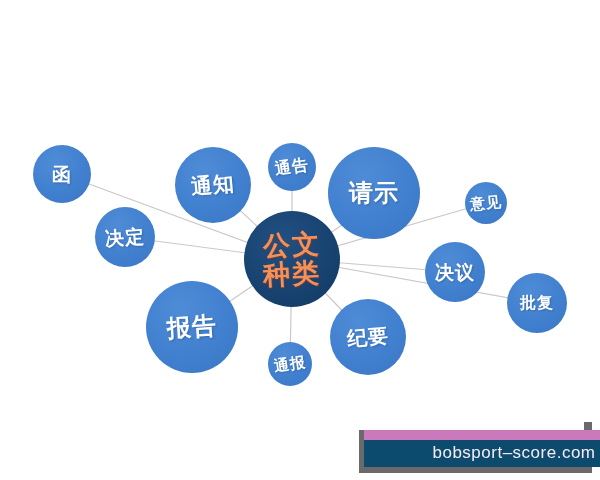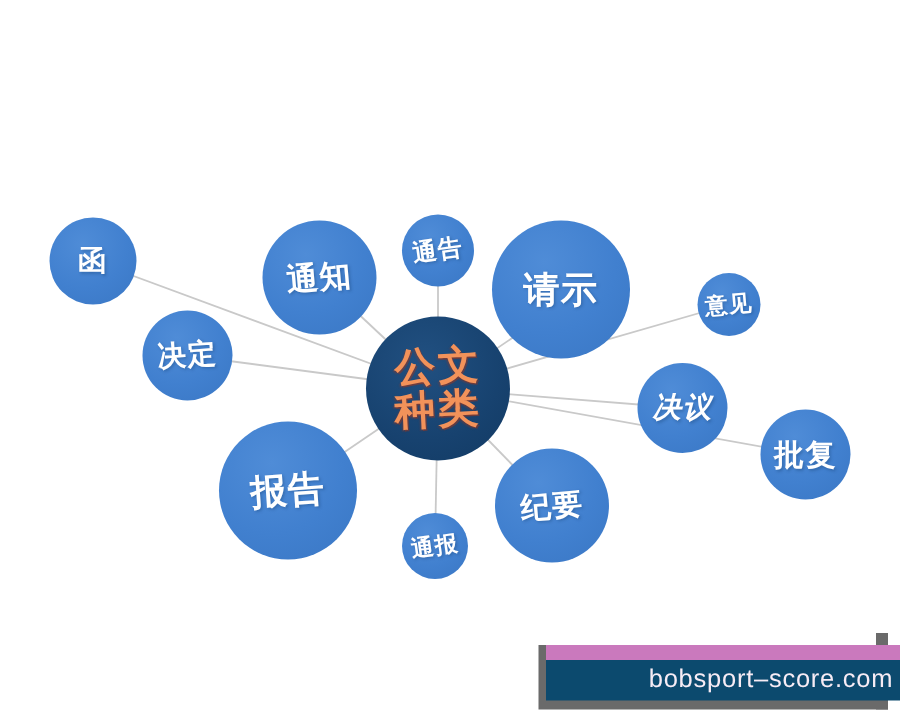--- a/index.html
+++ b/index.html
@@ -147,26 +147,26 @@
   </div>
 
   <div class="node" style="left:328px; top:147px; width:92px; height:92px;">
     <span class="label" style="font-size:24px;">请示</span>
   </div>
 
   <div class="node" style="left:465px; top:182px; width:42px; height:42px;">
     <span class="label" style="font-size:15px; transform:rotate(-5deg);">意见</span>
   </div>
 
-  <div class="node" style="left:425px; top:242px; width:60px; height:60px;font-style:italic;">
+  <div class="node" style="left:425px; top:242px; width:60px; height:60px;">
     <span class="label" style="font-size:19px;">决议</span>
   </div>
 
   <div class="node" style="left:507px; top:273px; width:60px; height:60px;">
-    <span class="label" style="font-size:20px;">批复</span>
+    <span class="label" style="font-size:16px;">批复</span>
   </div>
 
   <div class="node" style="left:146px; top:281px; width:92px; height:92px;">
     <span class="label" style="font-size:24px; transform:rotate(-4deg);">报告</span>
   </div>
 
   <div class="node" style="left:268px; top:342px; width:44px; height:44px;">
     <span class="label" style="font-size:15px; transform:rotate(-8deg);">通报</span>
   </div>
 

